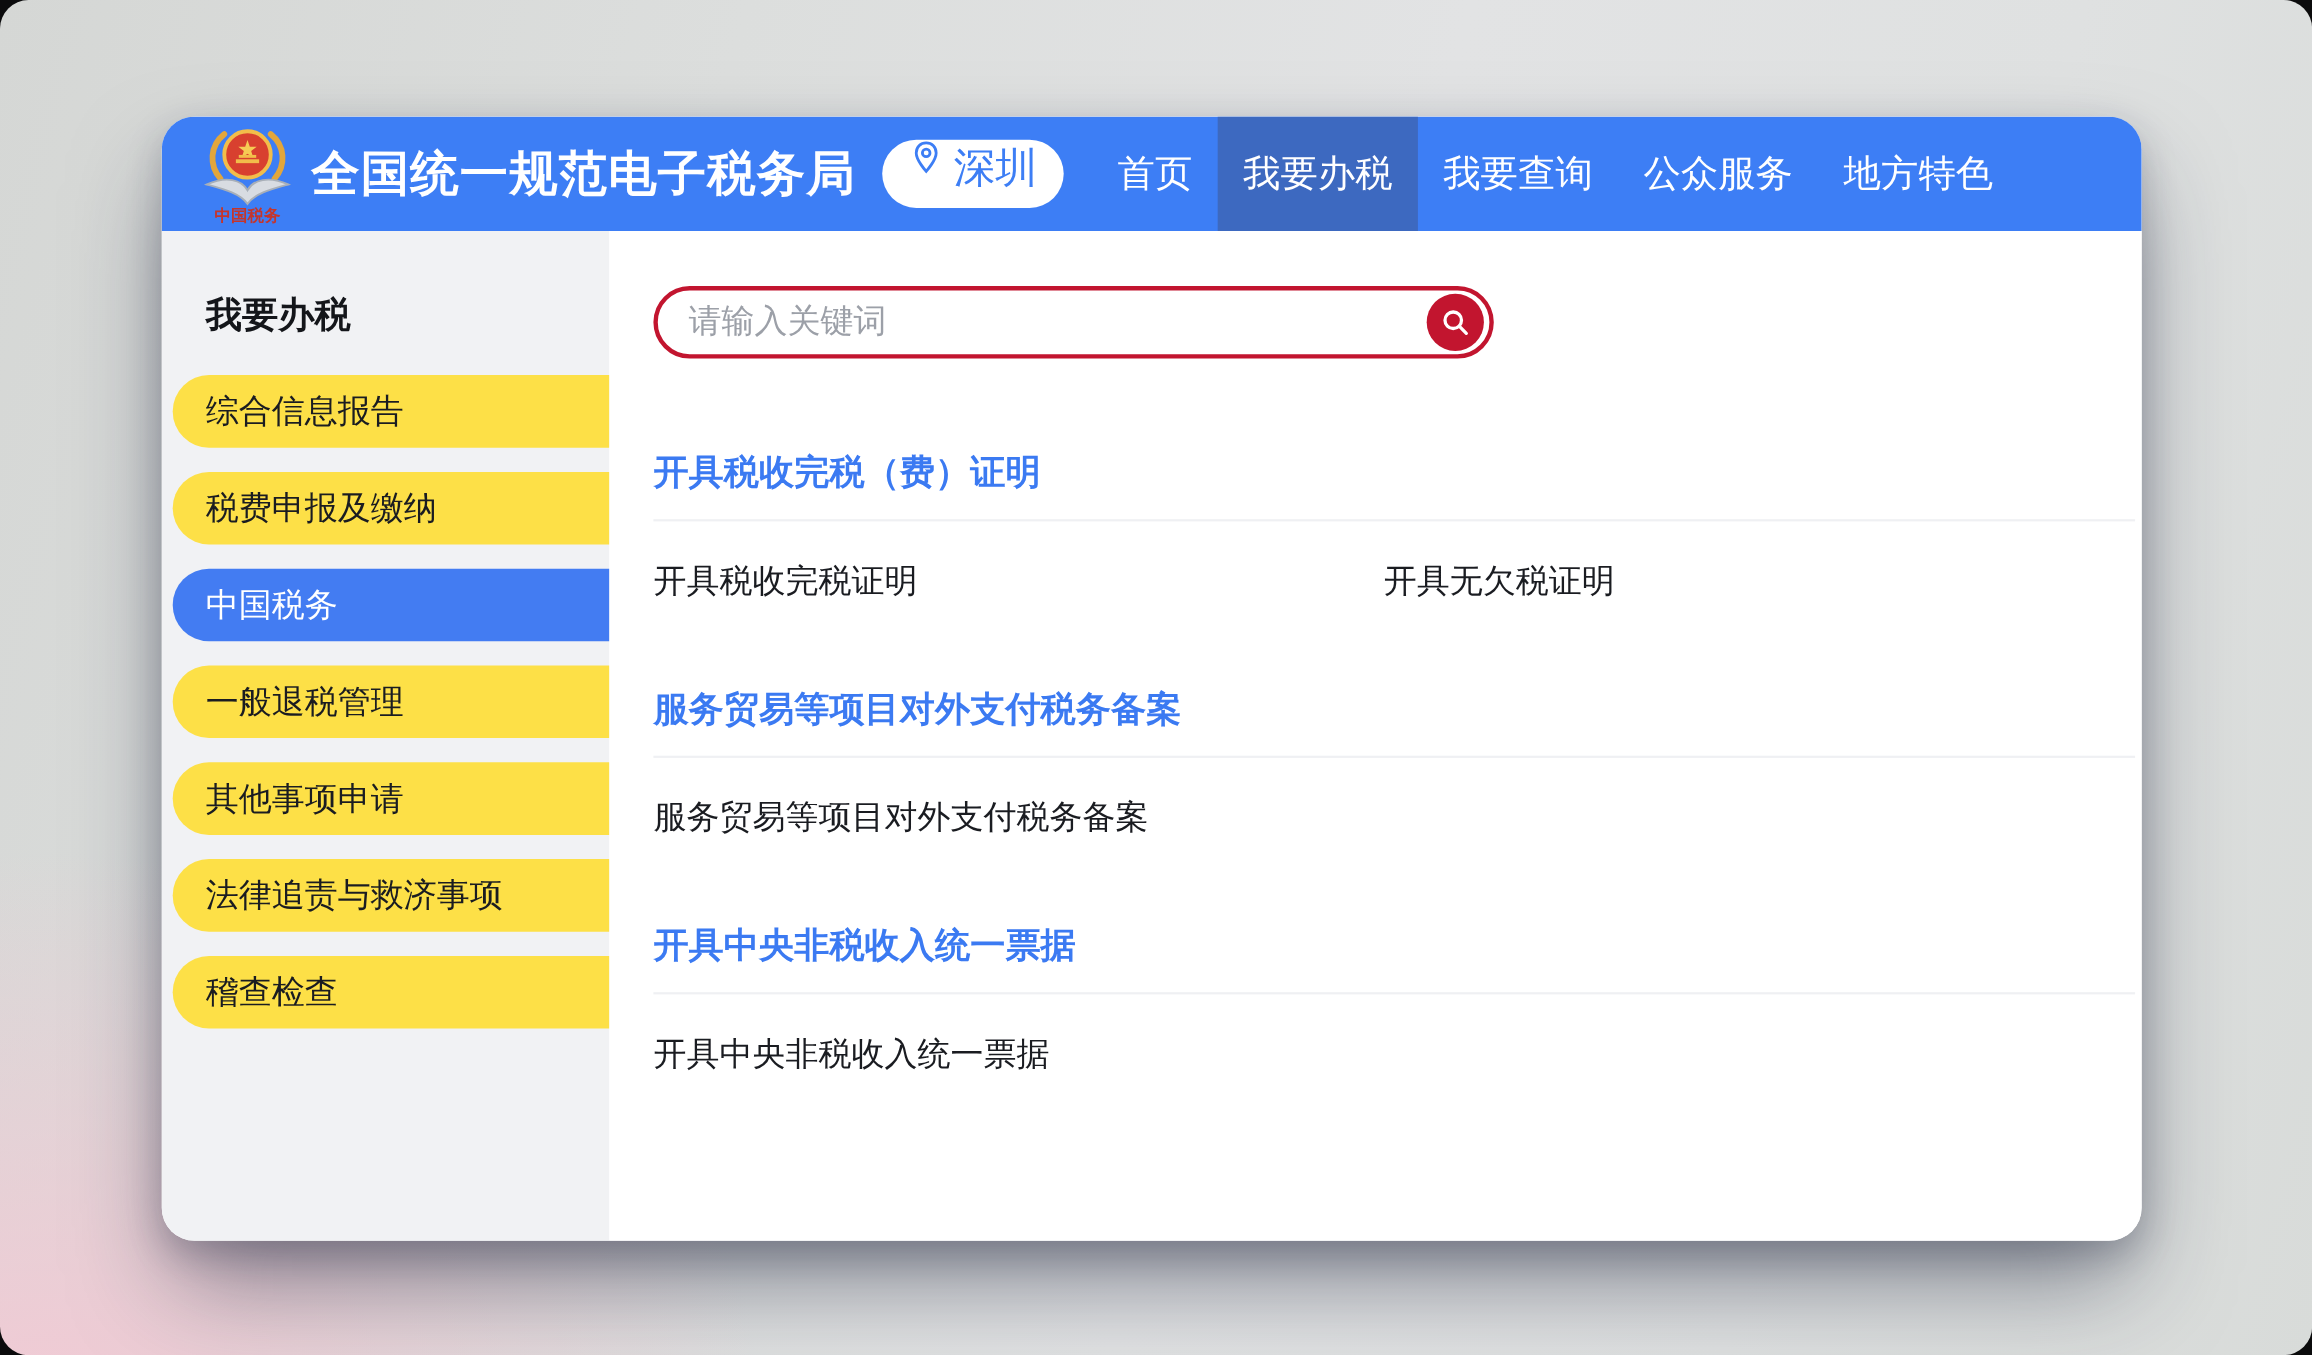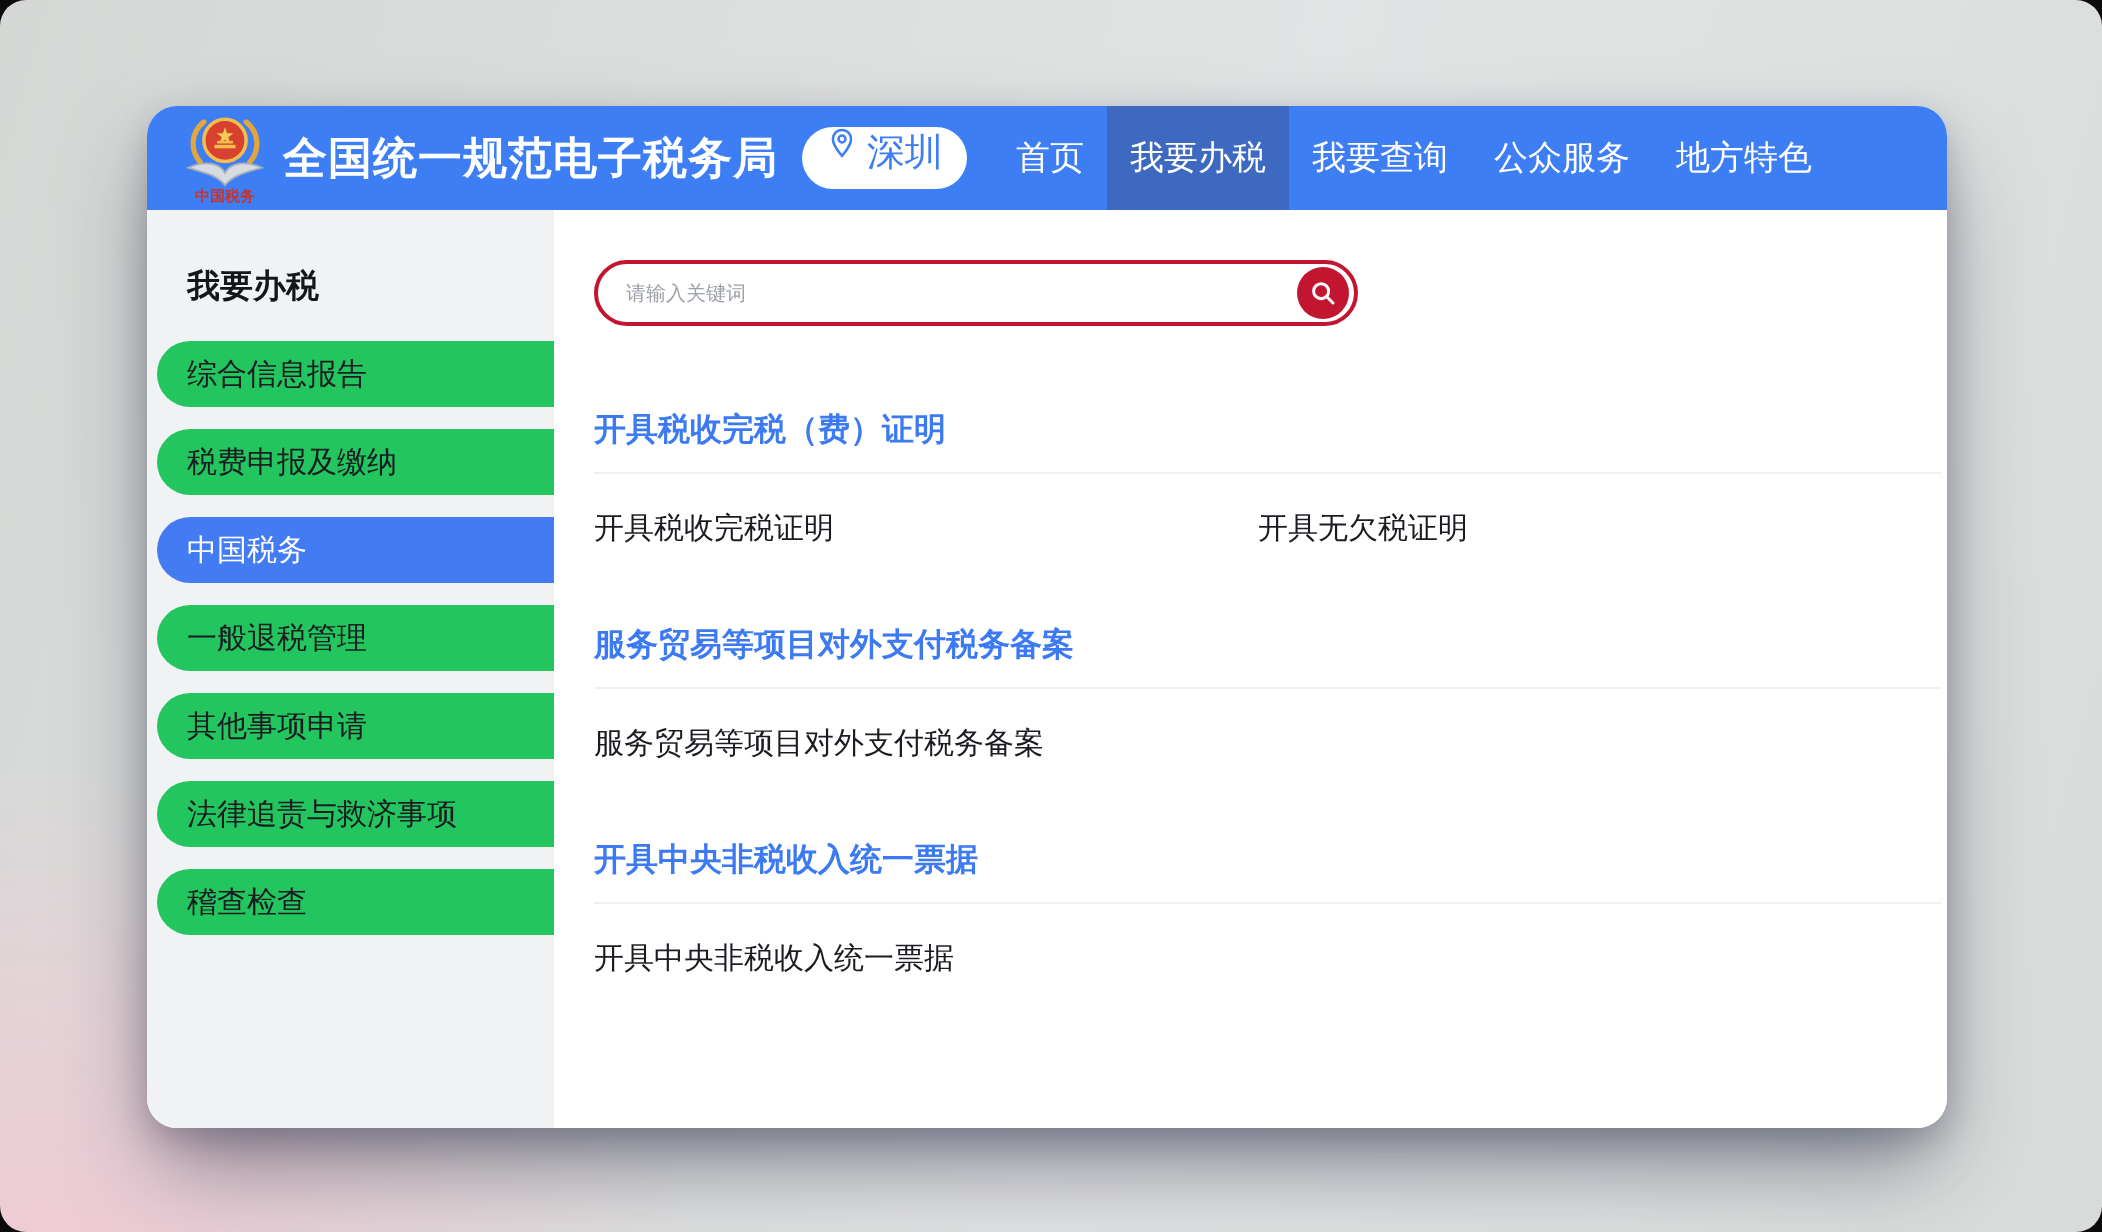--- a/index.html
+++ b/index.html
@@ -30,31 +30,31 @@
   .nav { display:flex; height:100%; margin-left:auto; margin-right:112px; }
   .nav-item { display:flex; align-items:center; padding:0 23px; font-size:34px; color:#ffffff; cursor:pointer; white-space:nowrap; }
   .nav-item.active { background:#3D69C0; }
   
   .body-row { display:flex; height:918px; }
   .sidebar { width:407px; background:#F1F2F4; padding-top:54px; flex:none; }
   .side-title { margin-left:40px; font-size:33px; font-weight:700; color:#14161a; }
   .side-list { margin-top:32px; }
   .side-item {
     height:66px; margin:0 0 22px 10px; border-radius:33px 0 0 33px;
-    background:#22c55e; display:flex; align-items:center; padding-left:30px;
+    background:#fde047; display:flex; align-items:center; padding-left:30px;
     font-size:30px; color:#1a1c21; cursor:pointer; white-space:nowrap;
   }
   .side-item.active { background:#437CF2; color:#fff; }
   .main { flex:1; background:#fff; padding:50px 0 0 40px; }
   .search {
     position:relative; width:764px; height:66px; background:#fff;
     border:4px solid #C2152F; border-radius:37px; display:flex; align-items:center;
   }
   .search input {
-    border:none; outline:none; flex:1; margin:0 70px 0 26px; font-size:20px;
+    border:none; outline:none; flex:1; margin:0 70px 0 26px; font-size:30px;
     color:#333; background:transparent; font-family:inherit;
   }
   .search input::placeholder { color:#9CA0A8; }
   .search-btn {
     position:absolute; right:5px; top:50%; transform:translateY(-50%);
     width:52px; height:52px; border-radius:50%; background:#C2152F; border:none;
     display:flex; align-items:center; justify-content:center; cursor:pointer; padding:0;
   }
   .sections { margin-top:82px; }
   .svc-section { margin-bottom:74px; }

